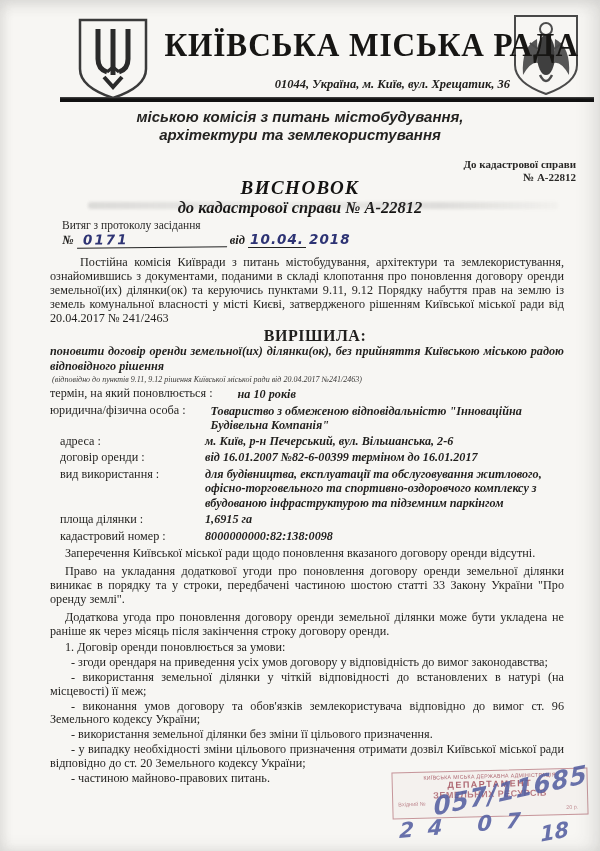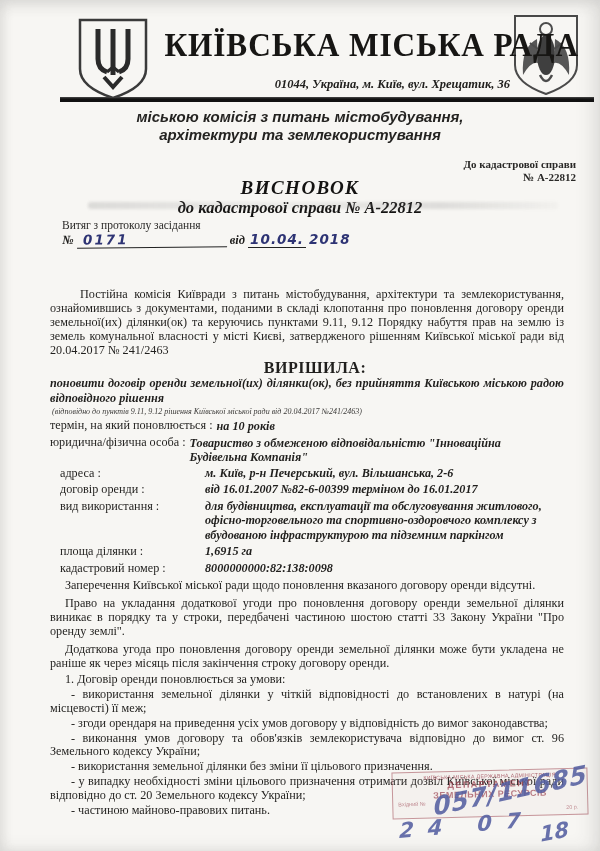--- a/index.html
+++ b/index.html
@@ -52,28 +52,28 @@
     font-size:13.5px;letter-spacing:2px;padding:0 4px 0 6px;transform:rotate(-.5deg);}
   .hw-date{display:inline-block;min-width:52px;border-bottom:1px solid #222;
     font-size:13.5px;letter-spacing:1px;padding:0 2px;}
   .hw-year{font-size:13.5px;letter-spacing:1px;}
   .smudge{position:absolute;left:88px;top:202px;width:470px;height:7px;z-index:1;
     background:linear-gradient(90deg,rgba(120,120,120,.22),rgba(150,150,150,.10) 40%,rgba(120,120,120,.20) 75%,rgba(150,150,150,.05));
     filter:blur(1.5px);border-radius:3px;}
   
   .doc-body{
     position:absolute;left:50px;top:256px;width:514px;
-    font-size:12.2px;line-height:13.9px;text-align:justify;color:#201f1d;margin-top:32px;
+    font-size:12.2px;line-height:13.9px;text-align:justify;color:#201f1d;
   }
   .doc-body p{margin:0;}
   .intro{text-indent:30px;}
   .decided{font-size:16px;font-weight:bold;margin:3px 0 2px 16px !important;letter-spacing:.5px;text-align:center;}
   .decision{font-weight:bold;font-style:italic;line-height:15px;}
   .decision-note{font-size:8px;font-style:italic;line-height:9px;margin:1px 0 3px 2px !important;text-align:left;color:#3a3937;}
-  .kv-line{display:flex;gap:4px;margin-top:2px;text-align:left;}
+  .kv-line{display:flex;gap:25px;margin-top:2px;text-align:left;}
   .kv-line .lbl{white-space:nowrap;}
   .kv-line .val{font-weight:bold;font-style:italic;flex:1;line-height:14.5px;}
   .parcel-heading{font-weight:bold;margin:5px 0 2px 30px !important;text-align:left;}
   .parcel-grid{display:grid;grid-template-columns:155px 1fr;row-gap:2px;margin-top:1px;}
   .parcel-grid .plbl{padding-left:10px;text-align:left;line-height:14.5px;}
   .parcel-grid .pval{font-weight:bold;font-style:italic;text-align:left;line-height:14.5px;}
   .para{text-indent:15px;margin-top:2px !important;}
   .para.gap{margin-top:4px !important;}
   .bullet{text-indent:21px;margin-top:1px !important;}
   
@@ -182,22 +182,22 @@
     <div class="plbl">площа ділянки :</div>
     <div class="pval">1,6915 га</div>
     <div class="plbl">кадастровий номер :</div>
     <div class="pval">8000000000:82:138:0098</div>
   </div>
 
   <p class="para gap">Заперечення Київської міської ради щодо поновлення вказаного договору оренди відсутні.</p>
   <p class="para gap">Право на укладання додаткової угоди про поновлення договору оренди земельної ділянки виникає в порядку та у строки, передбачені частиною шостою статті 33 Закону України "Про оренду землі".</p>
   <p class="para gap">Додаткова угода про поновлення договору оренди земельної ділянки може бути укладена не раніше як через місяць після закінчення строку договору оренди.</p>
   <p class="para">1. Договір оренди поновлюється за умови:</p>
+  <p class="bullet">- згоди орендаря на приведення усіх умов договору у відповідність до вимог законодавства;</p>
   <p class="bullet">- використання земельної ділянки у чіткій відповідності до встановлених в натурі (на місцевості) її меж;</p>
-  <p class="bullet">- згоди орендаря на приведення усіх умов договору у відповідність до вимог законодавства;</p>
   <p class="bullet">- виконання умов договору та обов'язків землекористувача відповідно до вимог ст. 96 Земельного кодексу України;</p>
   <p class="bullet">- використання земельної ділянки без зміни її цільового призначення.</p>
   <p class="bullet">- у випадку необхідності зміни цільового призначення отримати дозвіл Київської міської ради відповідно до ст. 20 Земельного кодексу України;</p>
   <p class="bullet">- частиною майново-правових питань.</p>
 </div>
 
 <div class="stamp">
   <div class="s1">КИЇВСЬКА МІСЬКА ДЕРЖАВНА АДМІНІСТРАЦІЯ</div>
   <div class="s2">ДЕПАРТАМЕНТ</div>
   <div class="s3">ЗЕМЕЛЬНИХ РЕСУРСІВ</div>

